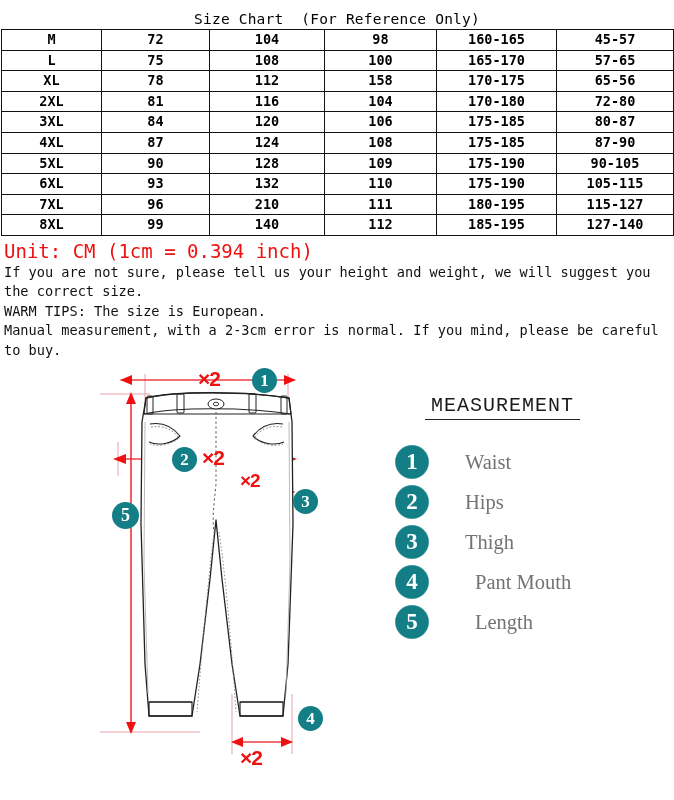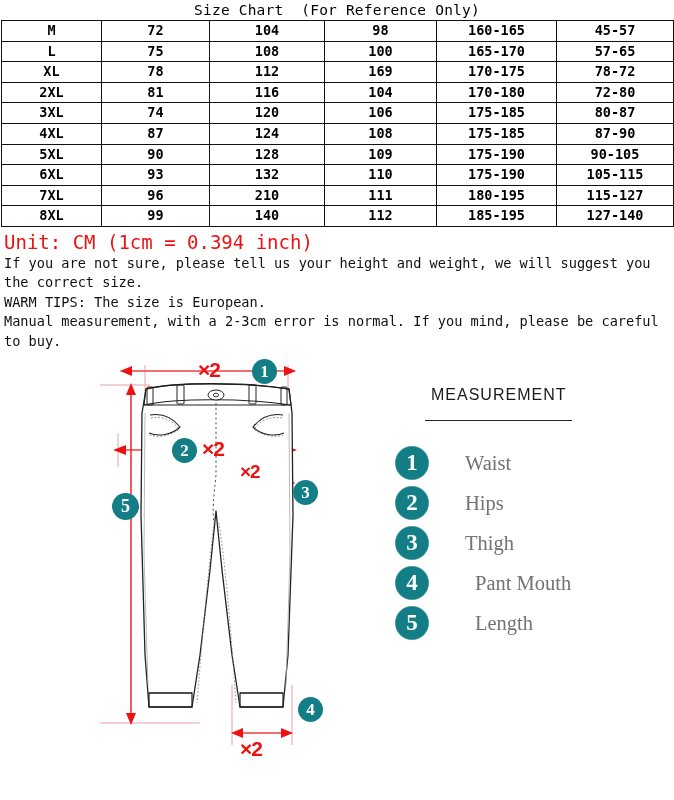--- a/index.html
+++ b/index.html
@@ -15,21 +15,21 @@
     overflow: hidden;
   }
 
   
   .chart-title {
     text-align: center;
     font-family: "DejaVu Sans Mono", monospace;
     font-size: 14.5px;
     color: #000;
     line-height: 19px;
-    padding-top: 1px;
+    padding-top: 10px;
     letter-spacing: 0.2px;
     white-space: pre;
   }
 
   
   table.size-table {
     border-collapse: collapse;
     width: 672px;
     margin: 0 1px;
     table-layout: fixed;
@@ -95,27 +95,27 @@
   }
 
   
   .legend {
     position: absolute;
     left: 395px;
     top: 30px;
     width: 270px;
   }
   .legend-title {
-    font-family: Liberation Sans, sans-serif;
-    font-size: 16px;
+    font-family: Liberation Mono, monospace;
+    font-size: 20px;
     color: #1a1a1a;
     letter-spacing: 1px;
     border-bottom: 1.6px solid #222;
     display: inline-block;
-    padding: 0 6px 16px 6px;
+    padding: 0 6px 2px 6px;
     margin-left: 30px;
     white-space: nowrap;
   }
   .legend-rows {
     margin-top: 22px;
   }
   .legend-row {
     display: flex;
     align-items: center;
     height: 40px;
@@ -202,35 +202,35 @@
       <td>75</td>
       <td>108</td>
       <td>100</td>
       <td>165-170</td>
       <td>57-65</td>
     </tr>
     <tr>
       <td>XL</td>
       <td>78</td>
       <td>112</td>
-      <td>169</td>
+      <td>158</td>
       <td>170-175</td>
-      <td>78-72</td>
+      <td>65-56</td>
     </tr>
     <tr>
       <td>2XL</td>
       <td>81</td>
       <td>116</td>
       <td>104</td>
       <td>170-180</td>
       <td>72-80</td>
     </tr>
     <tr>
       <td>3XL</td>
-      <td>74</td>
+      <td>84</td>
       <td>120</td>
       <td>106</td>
       <td>175-185</td>
       <td>80-87</td>
     </tr>
     <tr>
       <td>4XL</td>
       <td>87</td>
       <td>124</td>
       <td>108</td>

